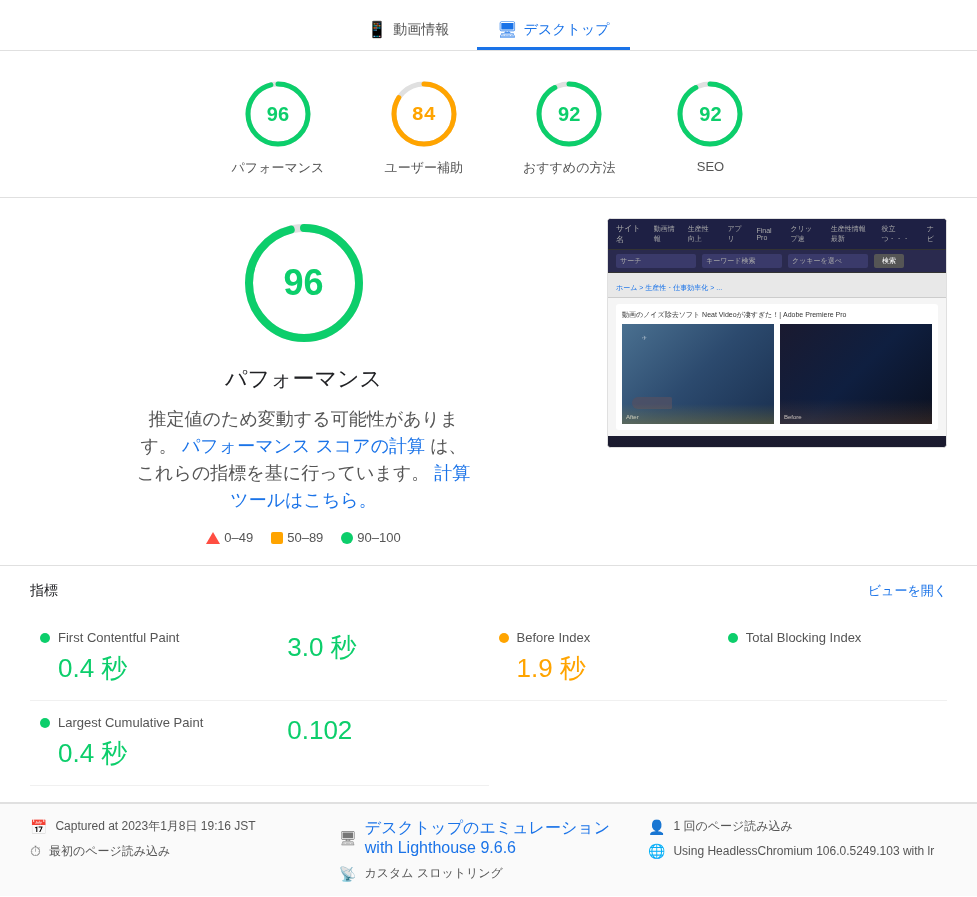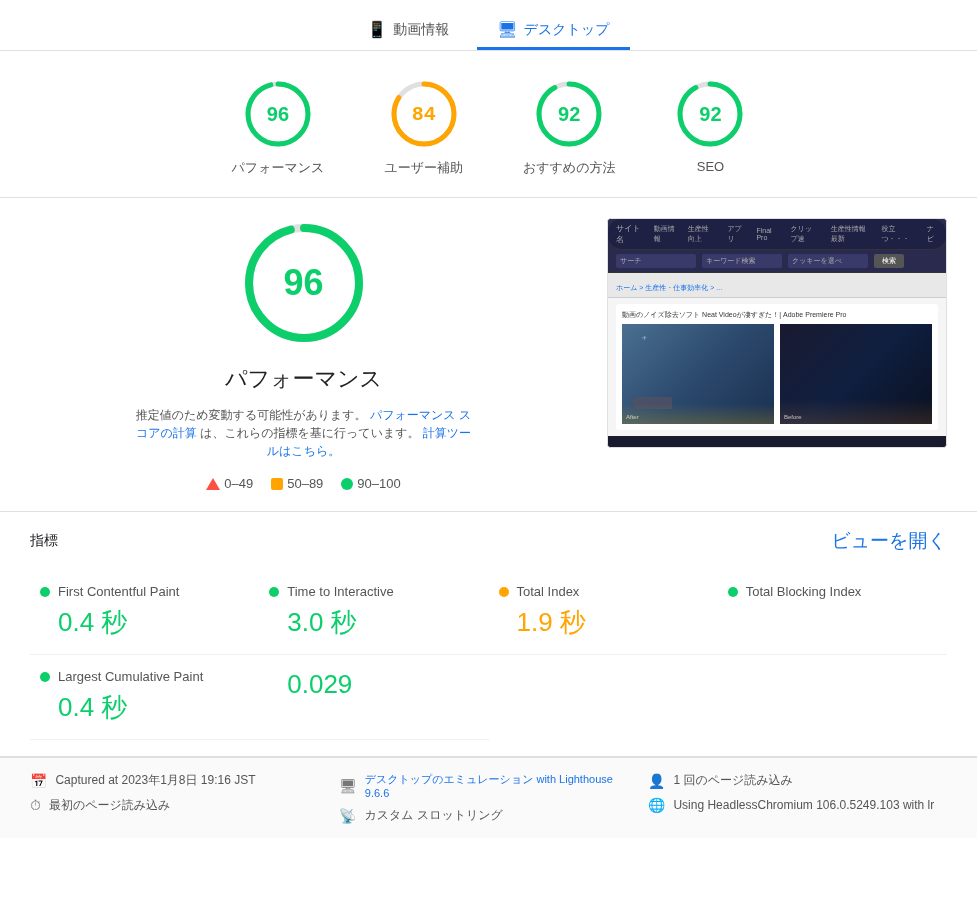--- a/index.html
+++ b/index.html
@@ -95,21 +95,21 @@
       font-size: 36px;
       color: #0cce6b;
     }
     .perf-title {
       font-size: 22px;
       font-weight: 500;
       margin-bottom: 12px;
       color: #202124;
     }
     .perf-desc {
-      font-size: 12px;
+      font-size: 18px;
       color: #555;
       text-align: center;
       line-height: 1.5;
       max-width: 340px;
     }
     .perf-desc a { color: #1a73e8; text-decoration: none; }
     .legend {
       display: flex;
       gap: 18px;
       margin-top: 16px;
@@ -170,21 +170,21 @@
       justify-content: space-between;
       align-items: center;
       margin-bottom: 16px;
     }
     .metrics-title {
       font-size: 14px;
       font-weight: 500;
       color: #202124;
     }
     .view-link {
-      font-size: 19px;
+      font-size: 13px;
       color: #1a73e8;
       cursor: pointer;
       text-decoration: none;
     }
     .metrics-grid {
       display: grid;
       grid-template-columns: 1fr 1fr 1fr 1fr;
       gap: 0;
     }
     .metric-item {
@@ -237,21 +237,21 @@
       font-size: 12px;
       color: #555;
     }
     .footer-icon {
       font-size: 14px;
       color: #777;
     }
     .footer-link {
       color: #1a73e8;
       text-decoration: none;
-      font-size: 11px;
+      font-size: 16px;
     }
   </style>
 </head>
 <body>
 
 <div class="top-tabs">
   <div class="tab">
     <span class="tab-icon">📱</span>
     <span>動画情報</span>
   </div>
@@ -332,21 +332,21 @@
       <div class="legend-item">
         <div class="legend-dot" style="background:#0cce6b;"></div>
         <span>90–100</span>
       </div>
     </div>
   </div>
 
   <div class="screenshot-container">
     <div class="screenshot-inner">
 
-      <div style="background:#1e2044; padding:4px 8px; display:flex; align-items:center; gap:12px; border-bottom:1px solid #333;border-radius:14px;">
+      <div style="background:#1e2044; padding:4px 8px; display:flex; align-items:center; gap:12px; border-bottom:1px solid #333;">
         <span style="color:#aaa; font-size:8px;">サイト名</span>
         <span style="color:#aaa; font-size:7px;">動画情報</span>
         <span style="color:#aaa; font-size:7px;">生産性向上</span>
         <span style="color:#aaa; font-size:7px;">アプリ</span>
         <span style="color:#aaa; font-size:7px;">Final Pro</span>
         <span style="color:#aaa; font-size:7px;">クリップ速</span>
         <span style="color:#aaa; font-size:7px;">生産性情報最新</span>
         <span style="color:#aaa; font-size:7px;">役立つ・・・</span>
         <span style="color:#aaa; font-size:7px;">ナビ</span>
       </div>
@@ -397,50 +397,46 @@
   <div class="metrics-grid">
 
     <div class="metric-item">
       <div class="metric-header">
         <div class="metric-dot green"></div>
         <span class="metric-name">First Contentful Paint</span>
       </div>
       <div class="metric-value green">0.4 秒</div>
     </div>
     <div class="metric-item">
-      <div class="metric-header">
-        <div class="metric-dot green"></div>
-        <span class="metric-name">Time to Interactive</span>
-      </div>
       <div class="metric-value green">3.0 秒</div>
     </div>
 
     <div class="metric-item">
       <div class="metric-header">
         <div class="metric-dot orange"></div>
-        <span class="metric-name">Total Index</span>
+        <span class="metric-name">Before Index</span>
       </div>
       <div class="metric-value orange">1.9 秒</div>
     </div>
     <div class="metric-item">
       <div class="metric-header">
         <div class="metric-dot green"></div>
         <span class="metric-name">Total Blocking Index</span>
       </div>
     </div>
 
     <div class="metric-item">
       <div class="metric-header">
         <div class="metric-dot green"></div>
         <span class="metric-name">Largest Cumulative Paint</span>
       </div>
       <div class="metric-value green">0.4 秒</div>
     </div>
     <div class="metric-item">
-      <div class="metric-value green">0.029</div>
+      <div class="metric-value green">0.102</div>
     </div>
   </div>
 </div>
 
 <div class="footer-section">
   <div class="footer-row">
     <div class="footer-item">
       <span class="footer-icon">📅</span>
       <span>Captured at 2023年1月8日 19:16 JST</span>
     </div>

